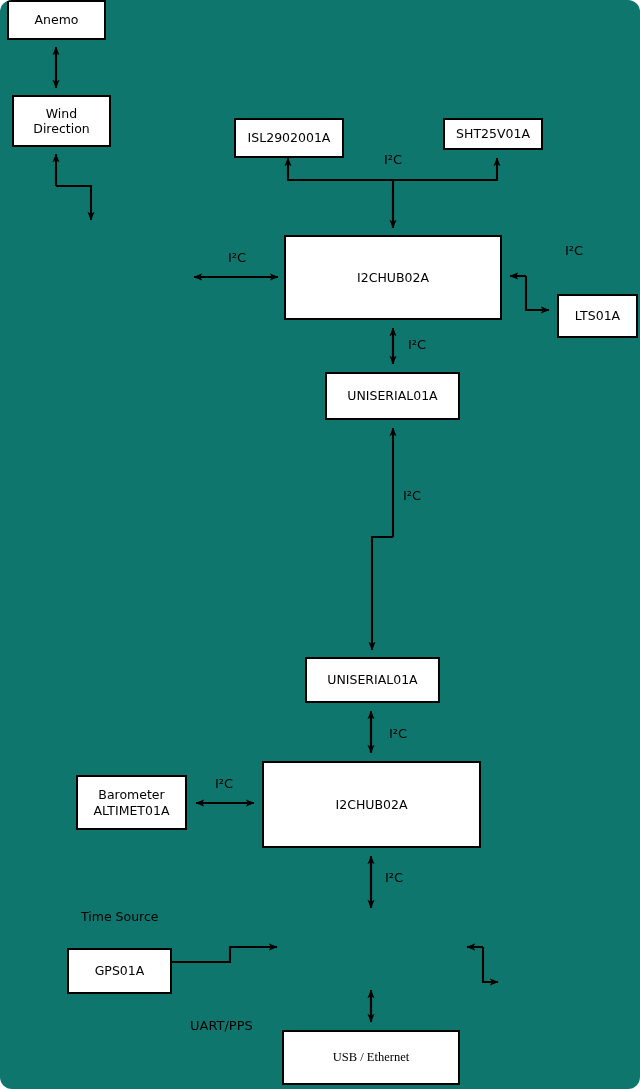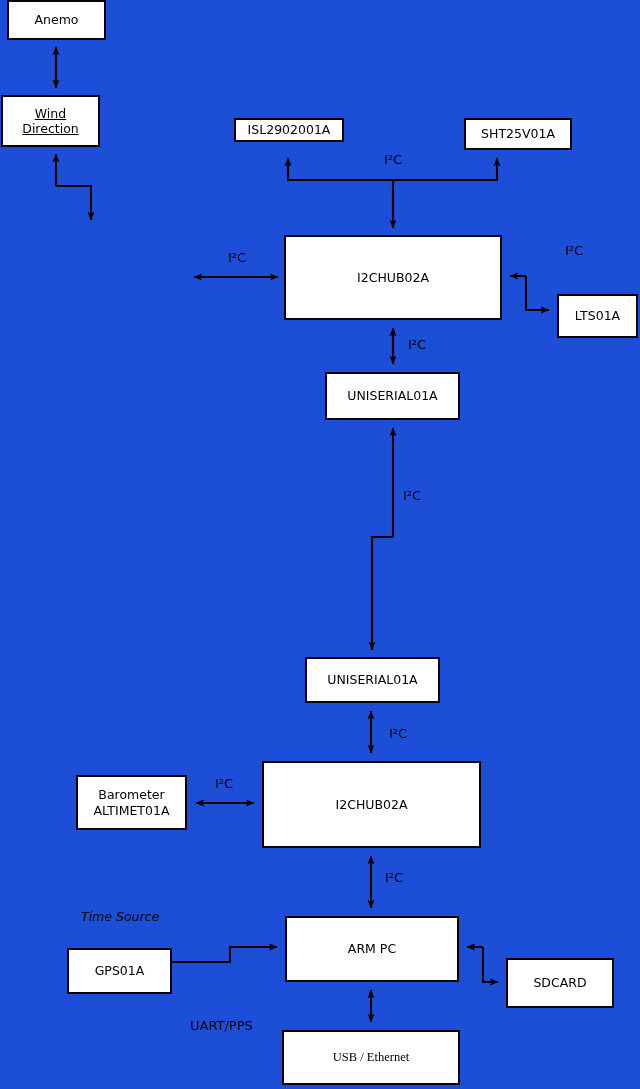--- a/index.html
+++ b/index.html
@@ -4,22 +4,23 @@
 <style>
   html,body{margin:0;padding:0;background:#ffffff;}
   body{
     font-family:"DejaVu Sans","Liberation Sans",sans-serif;
     -webkit-font-smoothing:antialiased;
   }
   #diagram{
     position:relative;
     width:640px;
     height:1089px;
-    background:#1d4ed8;
+    background:#0f766e;
     overflow:hidden;
+    border-radius:12px;
   }
   svg.wires{
     position:absolute;
     left:0; top:0;
     width:640px; height:1089px;
     pointer-events:none;
   }
   .node{
     position:absolute;
     box-sizing:border-box;
@@ -41,21 +42,20 @@
     color:#000000;
     white-space:nowrap;
     z-index:3;
   }
   .freelabel{
     position:absolute;
     font-size:12.5px;
     color:#000000;
     white-space:nowrap;
     z-index:3;
-    font-style:italic;
   }
 </style>
 </head>
 <body>
 
 <div id="diagram">
 
   <svg class="wires" viewBox="0 0 640 1089" xmlns="http://www.w3.org/2000/svg">
     <defs>
       <marker id="ah" markerWidth="10" markerHeight="10" refX="8.4" refY="3.6" orient="auto" markerUnits="userSpaceOnUse">
@@ -127,46 +127,44 @@
       <g>
         <line x1="371" y1="1022" x2="371" y2="990" marker-end="url(#ah)"></line>
         <line x1="371" y1="994" x2="371" y2="1022" marker-end="url(#ah)"></line>
       </g>
 
     </g>
   </svg>
 
   <div class="node" style="left:7px;top:0px;width:99px;height:40px;">Anemo</div>
 
-  <div class="node" style="left:1px;top:95px;width:99px;height:52px;text-decoration:underline;">Wind
+  <div class="node" style="left:12px;top:95px;width:99px;height:52px;">Wind
 Direction</div>
 
 
-  <div class="node" style="left:234px;top:118px;width:110px;height:24px;">ISL2902001A</div>
+  <div class="node" style="left:234px;top:118px;width:110px;height:40px;">ISL2902001A</div>
 
-  <div class="node" style="left:464px;top:118px;width:108px;height:32px;">SHT25V01A</div>
+  <div class="node" style="left:443px;top:118px;width:100px;height:32px;">SHT25V01A</div>
 
   <div class="node" style="left:284px;top:235px;width:218px;height:85px;">I2CHUB02A</div>
 
   <div class="node" style="left:557px;top:294px;width:81px;height:44px;">LTS01A</div>
 
   <div class="node" style="left:325px;top:372px;width:135px;height:48px;">UNISERIAL01A</div>
 
   <div class="node" style="left:305px;top:657px;width:135px;height:46px;">UNISERIAL01A</div>
 
   <div class="node" style="left:262px;top:761px;width:219px;height:87px;">I2CHUB02A</div>
 
   <div class="node" style="left:76px;top:775px;width:111px;height:55px;">Barometer
 ALTIMET01A</div>
 
   <div class="node" style="left:67px;top:936px;width:105px;height:46px;margin-top:12px;">GPS01A</div>
 
-  <div class="node" style="left:285px;top:916px;width:174px;height:66px;">ARM PC</div>
 
-  <div class="node" style="left:506px;top:958px;width:108px;height:50px;">SDCARD</div>
 
   <div class="node" style="left:282px;top:1030px;width:178px;height:55px;font-family:Liberation Serif, serif;">USB / Ethernet</div>
 
   <div class="freelabel" style="left:81px;top:909px;">Time Source</div>
 
   <div class="wirelabel" style="left:228px;top:250px;">I²C</div>
 
   <div class="wirelabel" style="left:384px;top:152px;">I²C</div>
 
   <div class="wirelabel" style="left:565px;top:243px;">I²C</div>

